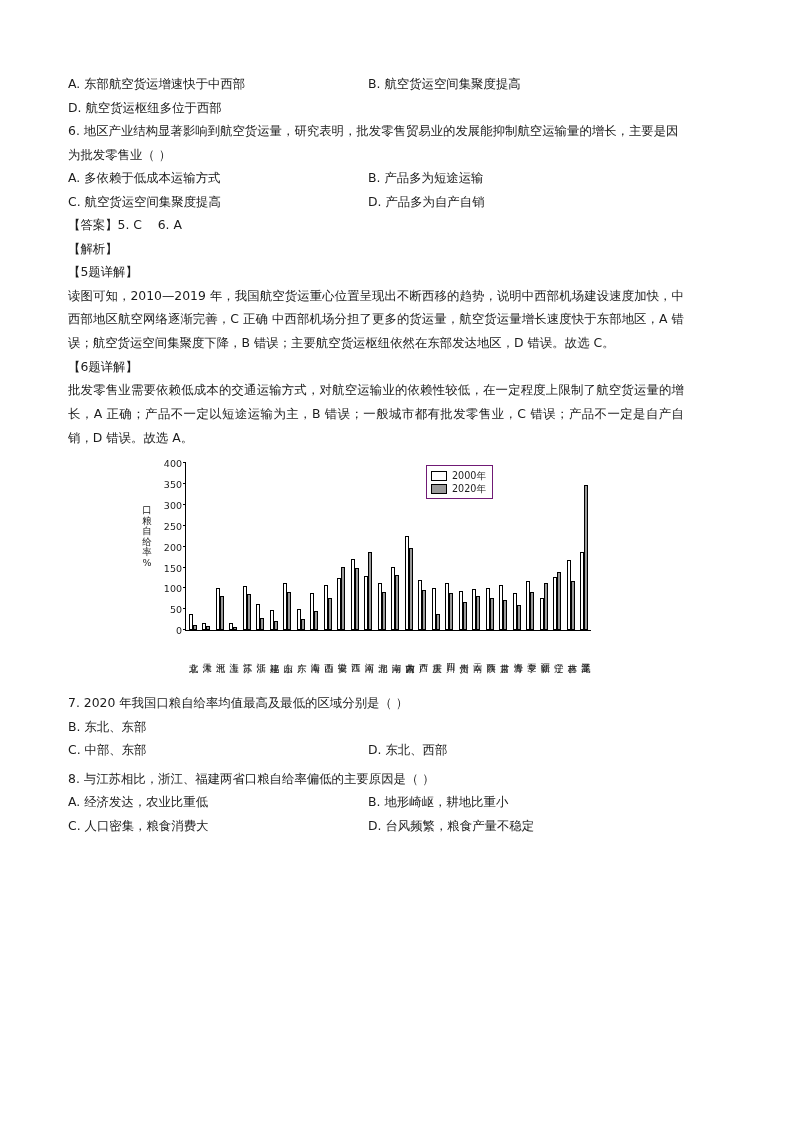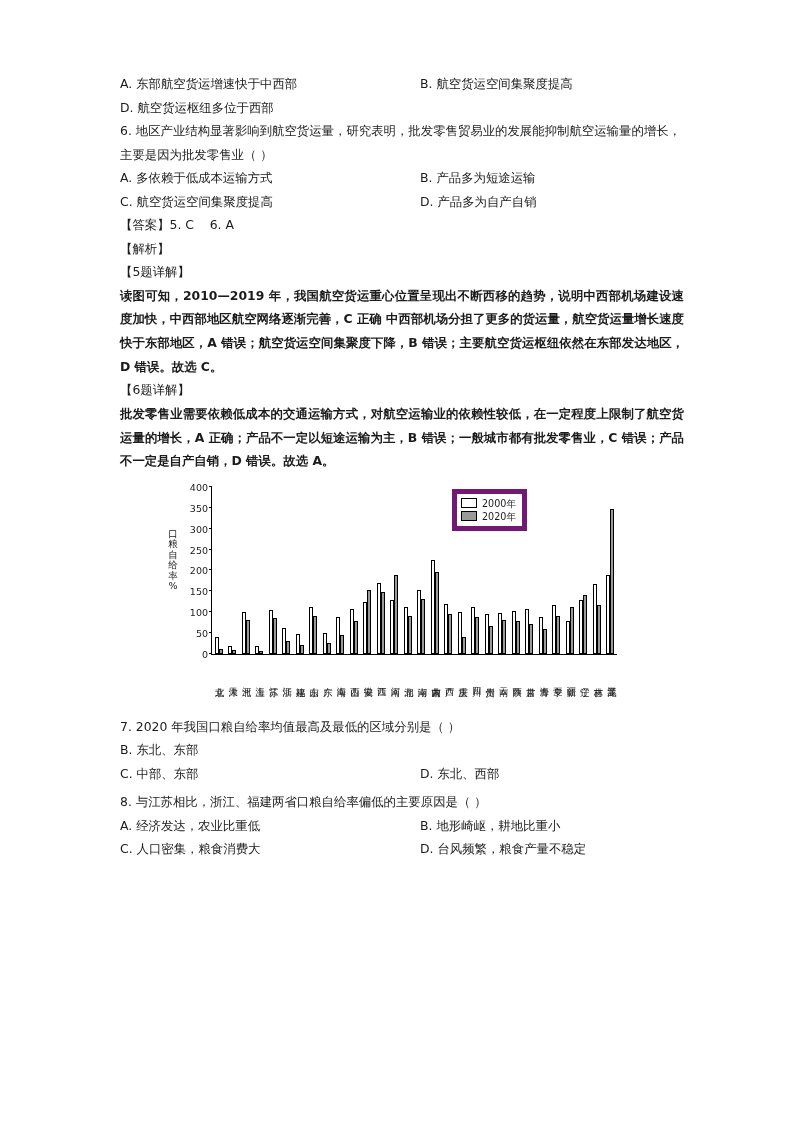--- a/index.html
+++ b/index.html
@@ -13,21 +13,21 @@
     font-family: "DejaVu Sans", "Liberation Sans", sans-serif;
     color: #1b1b1b;
     position: relative;
   }
   .page {
     position: absolute;
     left: 0; top: 0;
     width: 794px;
     height: 1123px;
     box-sizing: border-box;
-    padding: 72px 110px 60px 120px;
+    padding: 72px 110px 60px 68px;
   }
   .line {
     font-size: 12.4px;
     line-height: 23.5px;
     white-space: pre-wrap;
   }
   .opt-row {
     display: flex;
     font-size: 12.4px;
     line-height: 23.5px;
@@ -36,21 +36,20 @@
   .opt-b { flex: 1 1 auto; }
   .q-line {
     font-size: 12.4px;
     line-height: 23.5px;
   }
   .blockgap { height: 5px; }
   .para {
     font-size: 12.4px;
     line-height: 23.7px;
     text-align: justify;
-    font-weight: bold;
   }
 
   
   .chart-wrap {
     margin: 8px 0 4px 0;
     display: flex;
     justify-content: center;
   }
   .chart {
     position: relative;
@@ -130,21 +129,21 @@
     text-align: center;
     writing-mode: vertical-rl;
     height: 46px;
     margin: 0 auto;
     letter-spacing: 0px;
   }
   .legend {
     position: absolute;
     left: 285px;
     top: 8px;
-    border: 5px solid #701a75;
+    border: 1px solid #701a75;
     background: #fff;
     padding: 3px 6px 3px 4px;
     font-size: 9.6px;
     line-height: 13px;
   }
   .legend div {
     display: flex;
     align-items: center;
     gap: 5px;
     white-space: nowrap;

